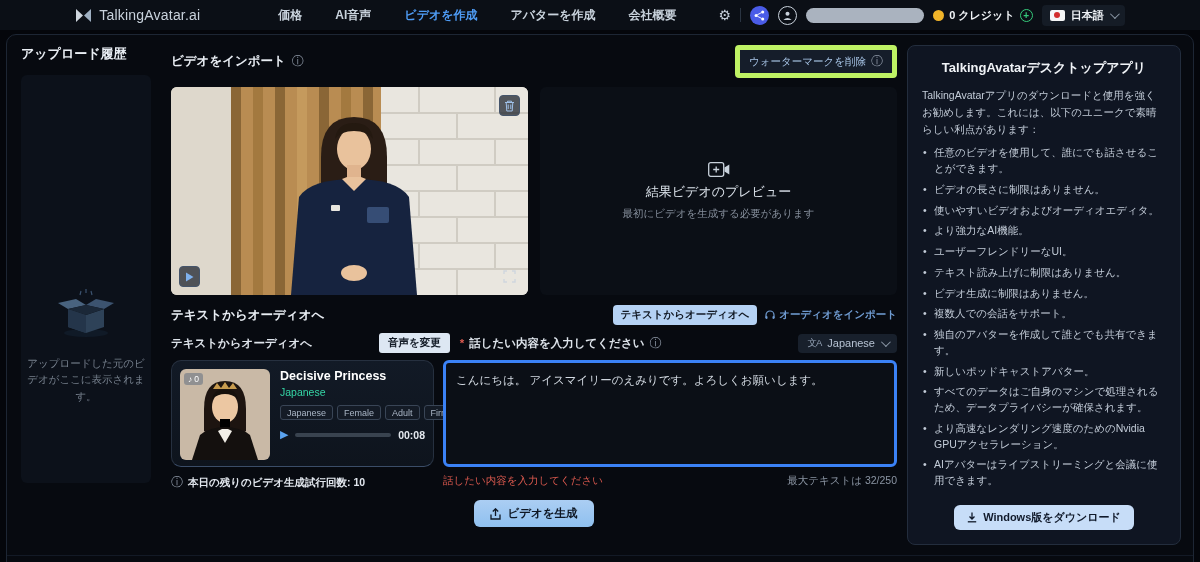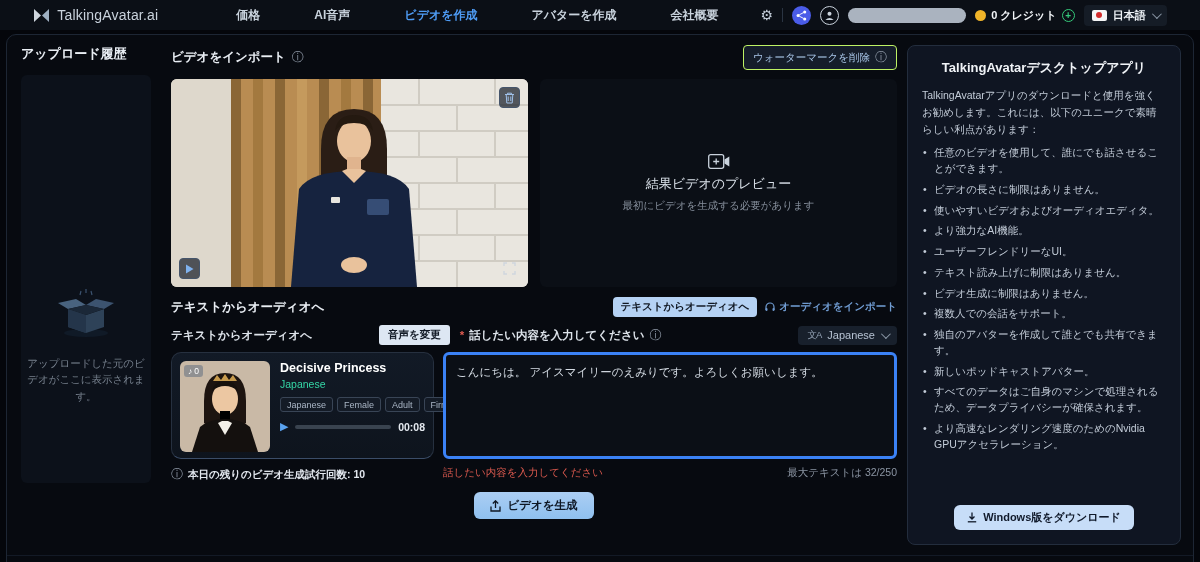--- a/index.html
+++ b/index.html
@@ -3,21 +3,21 @@
 <meta charset="utf-8">
 <style>
   * { margin:0; padding:0; box-sizing:border-box; }
   html,body { width:1200px; height:562px; overflow:hidden; background:#04060b;
     font-family:"Liberation Sans","DejaVu Sans",sans-serif; color:#dfe5ec; }
 
   
   .nav { height:30px; background:#0b0f16; display:flex; align-items:center; justify-content:center; gap:26px; }
   .brand { display:flex; align-items:center; gap:7px; margin-right:14px; }
   .brand-name { font-size:14px; color:#c9d2dc; letter-spacing:.2px; }
-  .nav-menu { display:flex; gap:54px;margin-left:38px; }
+  .nav-menu { display:flex; gap:33px;margin-left:38px; }
   .nav-item { font-size:12px; font-weight:bold; color:#c9d3dd; cursor:pointer; white-space:nowrap; }
   .nav-item.active { color:#4e9cf5; }
   .nav-right { display:flex; align-items:center; gap:9px; margin-left:16px; }
   .nav-divider { width:1px; height:14px; background:#2a3442; }
   .icon-btn { color:#c3ccd8; font-size:14px; line-height:1; cursor:pointer; }
   .share-circle { width:19px; height:19px; border-radius:50%; background:#4a5ce8; display:flex; align-items:center; justify-content:center; }
   .avatar-circle { width:19px; height:19px; border-radius:50%; border:1.5px solid #c9d2dc; display:flex; align-items:center; justify-content:center; background:#0b0f16; }
   .redacted { width:118px; height:15px; border-radius:8px; background:#aab3bf; }
   .credits { display:flex; align-items:center; gap:5px; font-size:11px; font-weight:bold; color:#f2f5f8; white-space:nowrap; }
   .dot-yellow { width:11px; height:11px; border-radius:50%; background:#f0b429; }
@@ -38,21 +38,21 @@
   .side-title { font-size:13px; font-weight:bold; color:#e8edf3; }
   .upload-panel { margin-top:12px; width:130px; flex:0 0 408px; background:#0c111a; border-radius:6px;
     display:flex; flex-direction:column; align-items:center; justify-content:flex-end; padding-bottom:78px; }
   .empty-caption { margin-top:16px; font-size:10.5px; color:#77818e; text-align:center; line-height:1.6; padding:0 6px; }
 
   
   .center { flex:1; padding:10px 10px 0 12px; display:flex; flex-direction:column; min-width:0; }
   .row { display:flex; align-items:center; }
   .sec-title { font-size:12.5px; font-weight:bold; color:#e8edf3; display:flex; align-items:center; gap:6px; }
   .info-glyph { color:#8b95a3; font-size:12px; font-weight:normal; }
-  .wm-btn { margin-left:auto; background:#151d2a; border:1px solid #bef264; color:#a9c6e8; font-size:10.5px;
+  .wm-btn { margin-left:auto; background:#151d2a; border:5px solid #bef264; color:#a9c6e8; font-size:10.5px;
     border-radius:4px; padding:3px 9px; cursor:pointer; display:flex; gap:5px; align-items:center; }
 
   .videos { margin-top:9px; display:flex; gap:12px; }
   .vpanel { width:365px; height:208px; border-radius:6px; overflow:hidden; position:relative; background:#0b0f16; }
   .vpanel.result { display:flex; flex-direction:column; align-items:center; justify-content:center; gap:6px; }
   .result-title { font-size:13px; font-weight:normal; color:#dbe2ea; }
   .result-sub { font-size:10.5px; color:#868f9c; }
   .float-btn { position:absolute; width:21px; height:21px; border-radius:4px; background:rgba(24,31,42,.72);
     border:1px solid #45556b; display:flex; align-items:center; justify-content:center; cursor:pointer; }
   .trash-pos { top:8px; right:8px; }
@@ -365,20 +365,21 @@
           <li>使いやすいビデオおよびオーディオエディタ。</li>
           <li>より強力なAI機能。</li>
           <li>ユーザーフレンドリーなUI。</li>
           <li>テキスト読み上げに制限はありません。</li>
           <li>ビデオ生成に制限はありません。</li>
           <li>複数人での会話をサポート。</li>
           <li>独自のアバターを作成して誰とでも共有できます。</li>
           <li>新しいポッドキャストアバター。</li>
           <li>すべてのデータはご自身のマシンで処理されるため、データプライバシーが確保されます。</li>
           <li>より高速なレンダリング速度のためのNvidia GPUアクセラレーション。</li>
+          <li>AIアバターはライブストリーミングと会議に使用できます。</li>
         </ul>
         <button class="dl-btn">
           <svg width="10" height="11" viewBox="0 0 10 11">
               <path d="M5 0.5 V6.5 M2.5 4.5 L5 7 L7.5 4.5" stroke="#10192a" stroke-width="1.3" fill="none"></path>
               <path d="M0.8 9.8 H9.2" stroke="#10192a" stroke-width="1.3"></path>
             </svg>
           <span>Windows版をダウンロード</span>
         </button>
       </div>
     </div>

